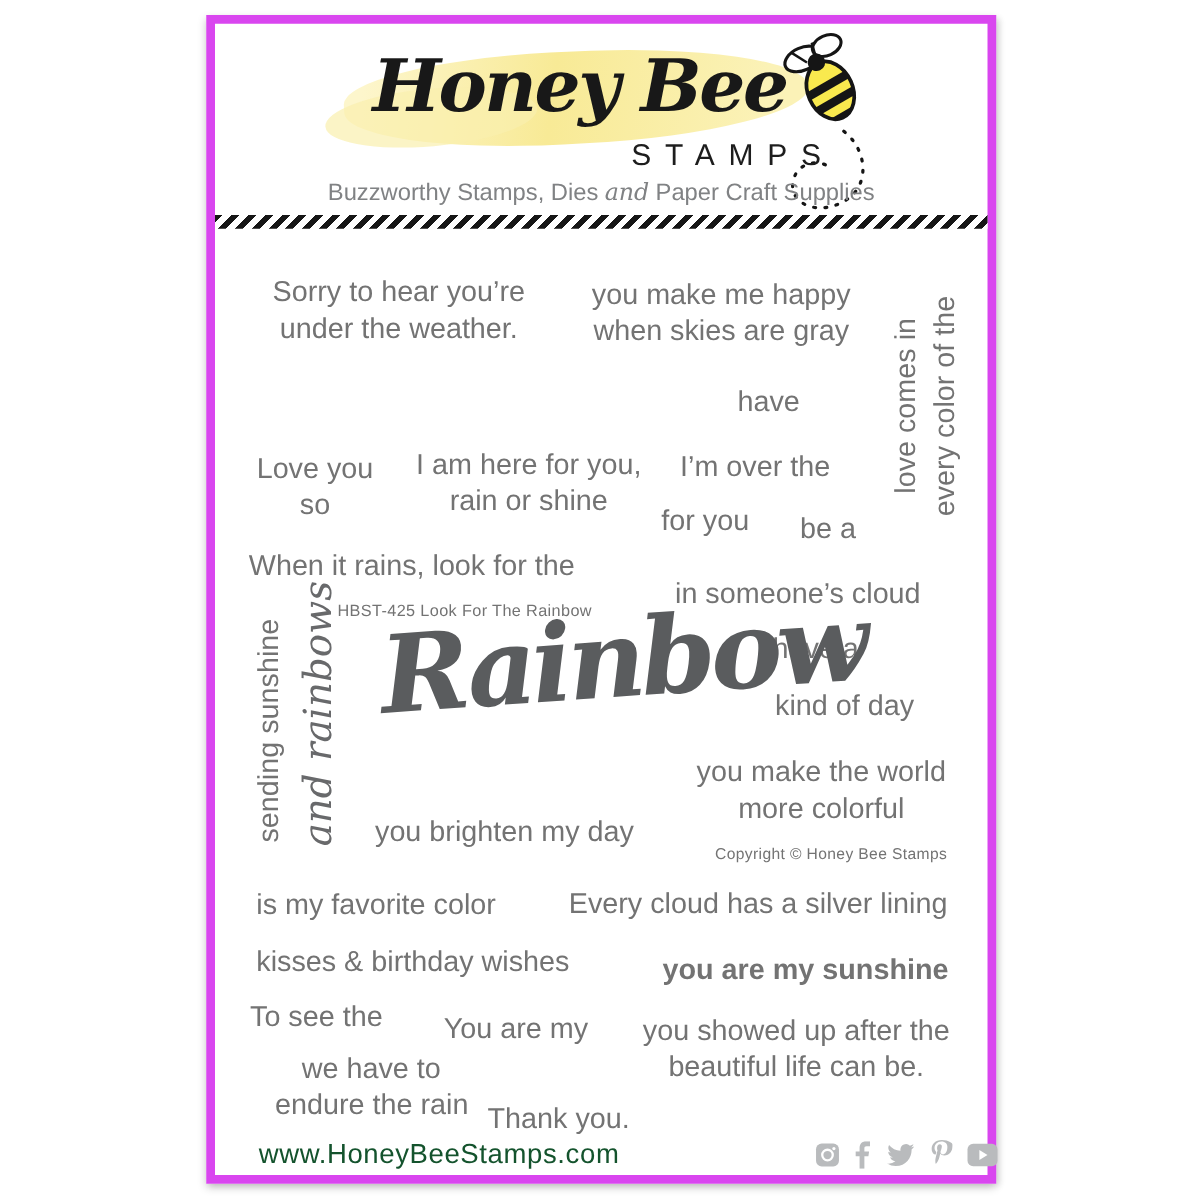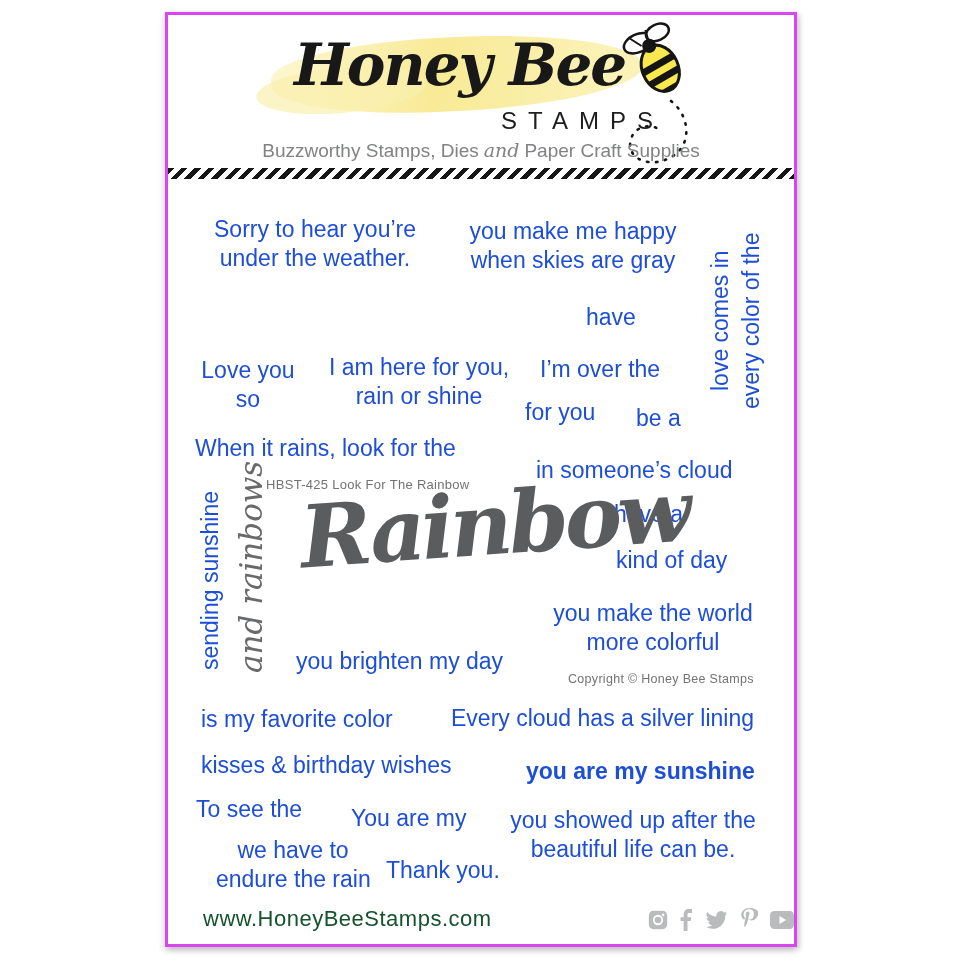--- a/index.html
+++ b/index.html
@@ -1,20 +1,20 @@
 <!DOCTYPE html>
 <html><head>
 <meta charset="utf-8">
 <style>
   * { margin:0; padding:0; box-sizing:border-box; }
   html,body { width:962px; height:962px; background:#ffffff; font-family:"Liberation Sans", sans-serif; overflow:hidden; }
   .stage { position:relative; width:962px; height:962px; background:#ffffff; }
   .card {
     position:absolute; left:165px; top:12px; width:632px; height:935px;
-    background:#ffffff; border:3px solid #d946ef;
+    background:#ffffff; border:7px solid #d946ef;
     box-shadow:0 3px 7px rgba(0,0,0,.22), 3px 2px 5px rgba(0,0,0,.10);
   }
   
   .swash {
     position:absolute; left:103px; top:22px; width:372px; height:74px;
     background:linear-gradient(100deg,#fdf6cc 5%, #f8ea96 45%, #fbf2b7 90%);
     border-radius:48% 55% 52% 50%; transform:rotate(-3deg);
   }
   .swash2 {
     position:absolute; left:88px; top:52px; width:170px; height:46px;
@@ -32,21 +32,21 @@
   .tagline {
     position:absolute; left:0; top:124px; width:100%;
     text-align:center; font-size:19px; color:#808284; white-space:nowrap;
   }
   .tag-and { font-family:"DejaVu Serif", serif; font-style:italic; margin:0 5px; }
   .divider {
     position:absolute; left:0; top:153px; width:100%; height:11px;
     background:repeating-linear-gradient(135deg,#161616 0 4.5px,#ffffff 4.5px 9.5px);
   }
   
-  .stamp { position:absolute; color:#1d4ed8; font-size:23px; line-height:1.28; white-space:nowrap; }
+  .stamp { position:absolute; color:#737373; font-size:23px; line-height:1.28; white-space:nowrap; }
   .c { text-align:center; }
   .line { display:block; }
   .vert { writing-mode:vertical-rl; transform:rotate(180deg); text-align:center; }
   .script { font-family:"DejaVu Serif", serif; font-style:italic; }
   .small-label { position:absolute; font-size:13px; color:#737373; white-space:nowrap; letter-spacing:.3px;text-align:right; }
   .rainbow {
     position:absolute; left:132px; top:458px;
     font-family:"DejaVu Serif", serif; font-style:italic; font-weight:bold;
     font-size:86px; color:#5a5c5e; letter-spacing:-4px;
     transform:rotate(-4deg); white-space:nowrap;
@@ -133,21 +133,21 @@
     <div class="stamp" style="left:28px;top:780px;">To see the</div>
     <div class="stamp" style="left:183px;top:789px;">You are my</div>
     <div class="stamp c" style="left:328px;top:791px;width:274px;">
       <span class="line">you showed up after the</span>
       <span class="line">beautiful life can be.</span>
     </div>
     <div class="stamp c" style="left:48px;top:821px;width:154px;">
       <span class="line">we have to</span>
       <span class="line">endure the rain</span>
     </div>
-    <div class="stamp" style="left:218px;top:841px;text-align:right;">Thank you.</div>
+    <div class="stamp" style="left:218px;top:861px;text-align:right;">Thank you.</div>
 
     <div class="footer-url">www.HoneyBeeStamps.com</div>
     <div class="social">
       <svg width="22" height="22" viewBox="0 0 24 24">
         <rect x="2" y="2" width="20" height="20" rx="5" fill="#b9bbbd"></rect>
         <circle cx="12" cy="12" r="4.6" fill="none" stroke="#ffffff" stroke-width="2"></circle>
         <circle cx="17.6" cy="6.4" r="1.4" fill="#ffffff"></circle>
       </svg>
       <svg width="13" height="22" viewBox="0 0 13 24">
         <path d="M12.5 0H9.2C5.6 0 3.4 2.2 3.4 5.9V9H0v4h3.4v11h4.2V13h3.5l.6-4H7.6V6.3c0-1.2.4-1.9 1.9-1.9h3V0z" fill="#b9bbbd"></path>

